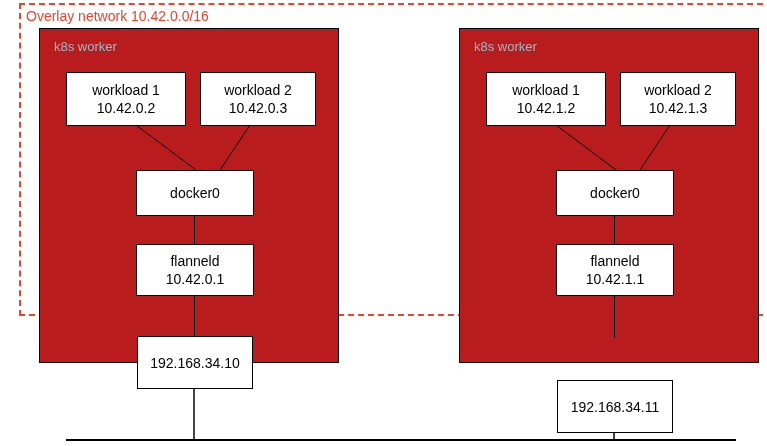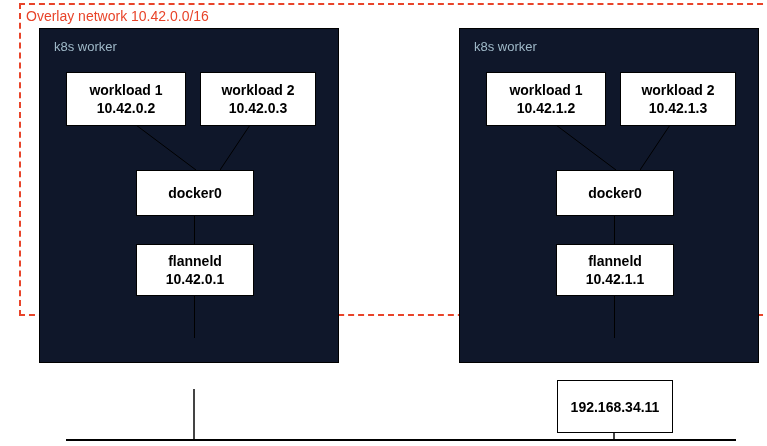--- a/index.html
+++ b/index.html
@@ -21,21 +21,21 @@
     left:10px; top:8px;
     color:#e8442a;
     font-size:14px;
     line-height:16px;
     white-space:nowrap;
   }
 
   
   .worker{
     position:absolute;
-    background:#0f172a;
+    background:#b91c1c;
     border:1px solid #000000;
     box-sizing:border-box;
   }
   .worker-label{
     position:absolute;
     left:14px; top:10px;
     color:#9fb9c8;
     font-size:13px;
     line-height:15px;
     white-space:nowrap;
@@ -49,21 +49,20 @@
     box-sizing:border-box;
     display:flex;
     flex-direction:column;
     align-items:center;
     justify-content:center;
     font-size:14px;
     line-height:18px;
     color:#000000;
     text-align:center;
     white-space:nowrap;
-    font-weight:bold;
   }
   .nbox .l1,.nbox .l2{display:block;}
 
   
   .line{position:absolute;background:#000000;}
   .vline{width:1px;}
   .diag{position:absolute;}
 
   
   .encap-wrap{position:absolute;}
@@ -152,20 +151,23 @@
 
   <div class="line vline" style="left:598px; top:295px; width:1px; height:43px;"></div>
 
   <div class="nbox" style="left:540px; top:244px; width:118px; height:52px;">
     <span class="l1">flanneld</span>
     <span class="l2">10.42.1.1</span>
   </div>
 
 
   <div class="host-stem" style="left:177px; top:389px; height:51px;"></div>
+  <div class="nbox" style="left:121px; top:336px; width:116px; height:53px;">
+    <span class="l1">192.168.34.10</span>
+  </div>
 
   <div class="host-stem" style="left:597px; top:389px; height:51px;"></div>
   <div class="nbox" style="left:541px; top:336px; width:116px; height:53px;margin-top:44px;">
     <span class="l1">192.168.34.11</span>
   </div>
 
   <div class="bottom-bus" style="left:50px; top:439px; width:670px;"></div>
 
 </div>
 

